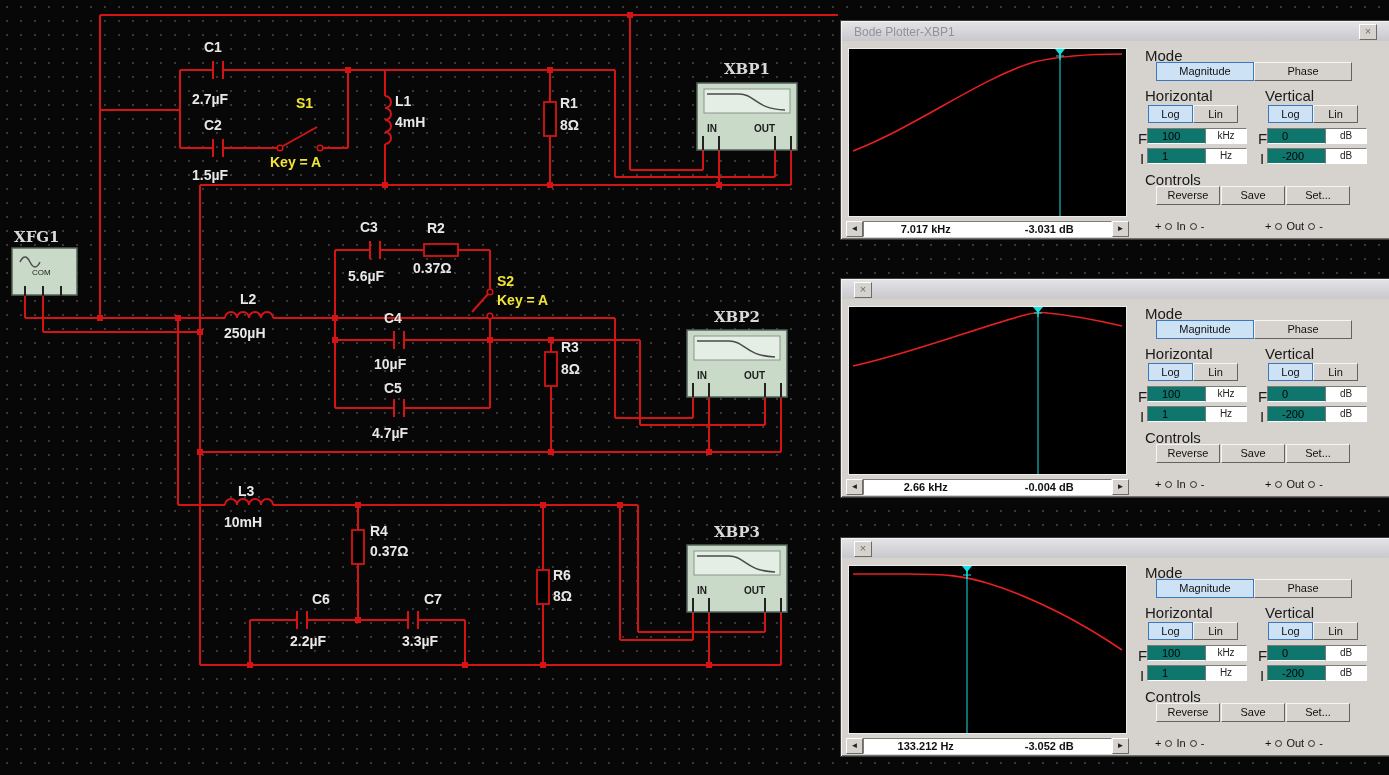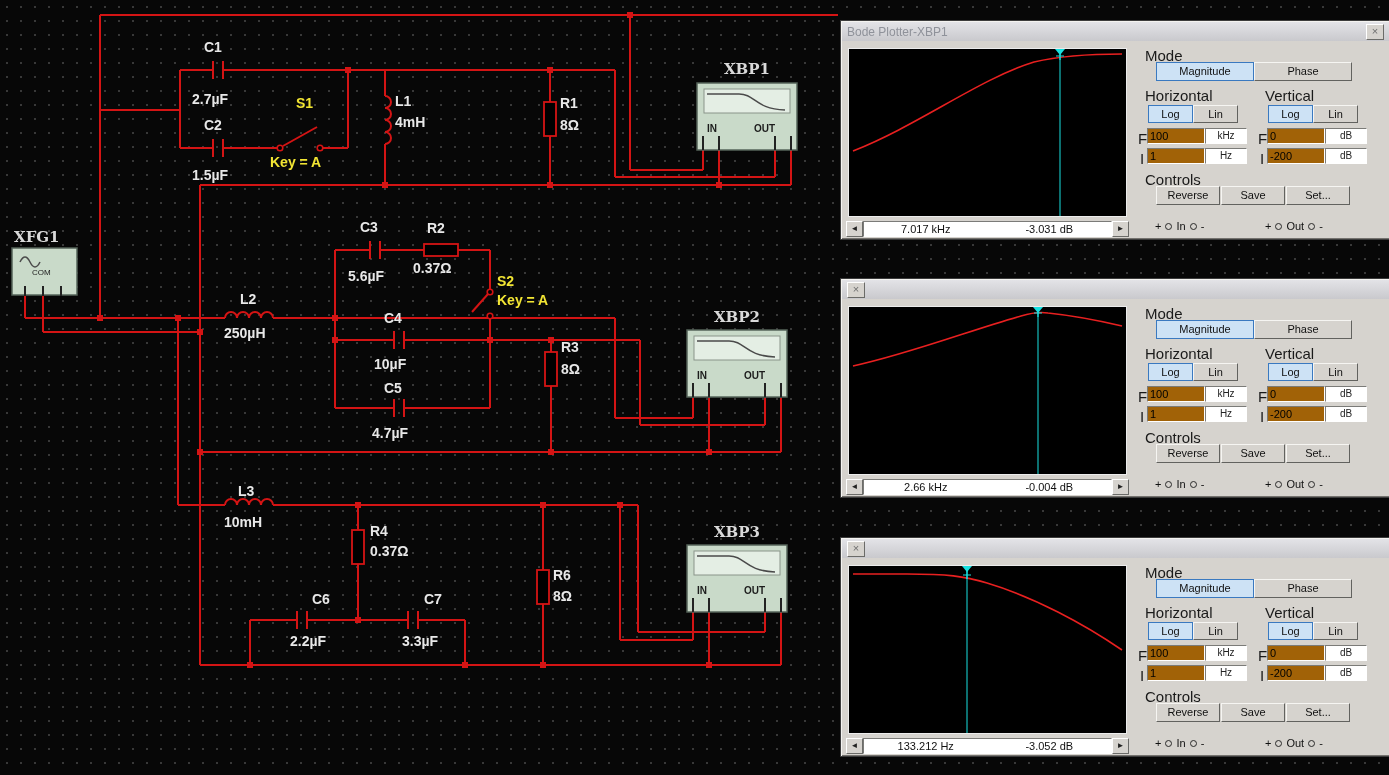--- a/index.html
+++ b/index.html
@@ -24,51 +24,51 @@
   .iconbody{fill:#c9dac9;stroke:#55645a;stroke-width:1.5}
   .iconscreen{fill:#e4eee4;stroke:#8a948a;stroke-width:1}
   .iconcurve{fill:none;stroke:#4a4a4a;stroke-width:1.5}
   .iconpins{stroke:#222;stroke-width:2;fill:none}
   .icontext{font-family:"Liberation Sans",sans-serif;font-weight:bold;font-size:10px;fill:#1c1c1c}
   .icontext.small{font-size:8px;font-weight:normal}
   
   .win{position:absolute;width:549px;height:218px;background:#d6d3ce;border:1px solid #3c3c3c;
        box-shadow:inset 1px 1px 0 #f4f3f0, inset -1px -1px 0 #74726e;}
   .titlebar{position:absolute;left:1px;top:1px;right:1px;height:19px;
-       background:linear-gradient(180deg,#e3e3e7,#c9c9cd);display:flex;align-items:center;padding:0 5px;}
+       background:linear-gradient(180deg,#e3e3e7,#c9c9cd);display:flex;align-items:center;padding:0 12px;}
   .title{font-size:12px;color:#8f929a;flex:1;white-space:nowrap}
   .closebtn{width:16px;height:14px;background:#d6d3ce;border:1px solid;border-color:#fff #6b6b68 #6b6b68 #fff;
        font-size:11px;line-height:12px;text-align:center;color:#6f6f6f;cursor:default}
   .plot{position:absolute;left:7px;top:27px;width:277px;height:167px;background:#000;border:1px solid #ececec;}
   .curve{fill:none;stroke:#e82020;stroke-width:1.6}
   .cursorline{stroke:#18e0e0;stroke-width:1}
   .crosshair{stroke:#18e0e0;stroke-width:1.2;fill:none}
   .handle{fill:#18e0e0}
   .readout{position:absolute;left:5px;top:200px;width:283px;height:16px;display:flex;}
   .scrollbtn{width:17px;height:16px;font-size:8px;line-height:14px;text-align:center;background:#d6d3ce;
        border:1px solid;border-color:#fff #6b6b68 #6b6b68 #fff;padding:0;color:#222;font-family:inherit}
-  .rofield{flex:1;background:#fff;border:1px solid;border-color:#7b7b78 #fff #fff #7b7b78;display:flex;}
+  .rofield{flex:1;background:#fff;border:1px solid;border-color:#7b7b78 #fff #fff #7b7b78;display:flex;font-weight:bold;}
   .rofield span{flex:1;font-size:11px;line-height:14px;text-align:center;color:#111;white-space:nowrap}
   .lbl{position:absolute;font-size:15px;color:#1a1a1a;white-space:nowrap}
   .btn{position:absolute;font-size:11px;color:#111;text-align:center;background:#d6d3ce;border:1px solid;
        border-color:#f6f5f2 #62625f #62625f #f6f5f2;cursor:default;white-space:nowrap}
   .btn.sel{background:#cde2f5;border:1px solid #3a79c0}
   .magnitude{left:315px;top:41px;width:96px;height:17px;line-height:17px}
   .phase{left:413px;top:41px;width:96px;height:17px;line-height:17px}
   .mode-lbl{left:304px;top:26px}
   .horiz-lbl{left:304px;top:66px}
   .vert-lbl{left:424px;top:66px}
   .hlog{left:307px;top:84px;width:43px;height:16px;line-height:16px}
   .hlin{left:352px;top:84px;width:43px;height:16px;line-height:16px}
   .vlog{left:427px;top:84px;width:43px;height:16px;line-height:16px}
   .vlin{left:472px;top:84px;width:43px;height:16px;line-height:16px}
   .hf-lbl{left:297px;top:109px}.hi-lbl{left:299px;top:129px}
   .vf-lbl{left:417px;top:109px}.vi-lbl{left:419px;top:129px}
   .inp{position:absolute;width:52px;height:14px;font-size:11px;border:1px solid;
-       border-color:#7b7b78 #fff #fff #7b7b78;background:#a16207;padding:0 2px;font-family:inherit}
+       border-color:#7b7b78 #fff #fff #7b7b78;background:#0f766e;padding:0 14px;font-family:inherit}
   .hf-inp{left:306px;top:107px}.hi-inp{left:306px;top:127px}
   .vf-inp{left:426px;top:107px}.vi-inp{left:426px;top:127px}
   .unit{position:absolute;width:40px;height:14px;font-size:10px;line-height:14px;text-align:center;background:#fff;
        border:1px solid;border-color:#7b7b78 #fff #fff #7b7b78;color:#222}
   .hf-unit{left:364px;top:107px}.hi-unit{left:364px;top:127px}
   .vf-unit{left:484px;top:107px}.vi-unit{left:484px;top:127px}
   .controls-lbl{left:304px;top:150px}
   .reverse{left:315px;top:165px;width:62px;height:17px;line-height:17px}
   .save{left:380px;top:165px;width:62px;height:17px;line-height:17px}
   .setbtn{left:445px;top:165px;width:62px;height:17px;line-height:17px}

